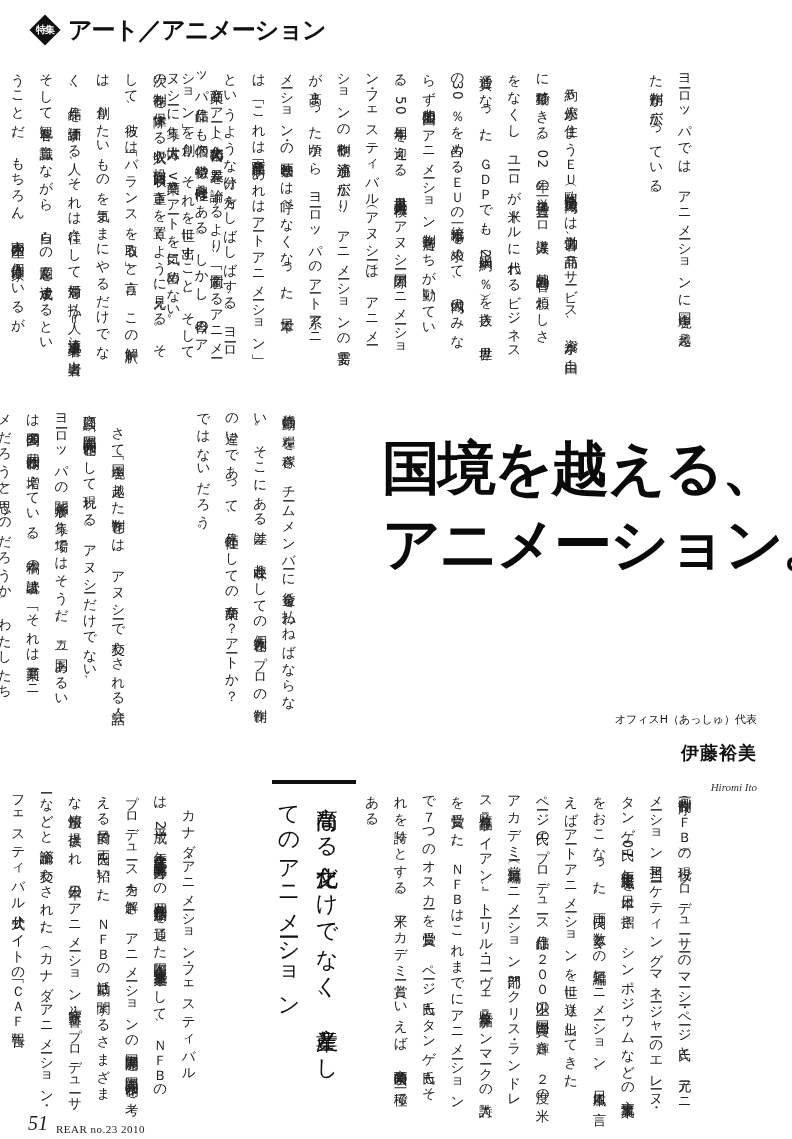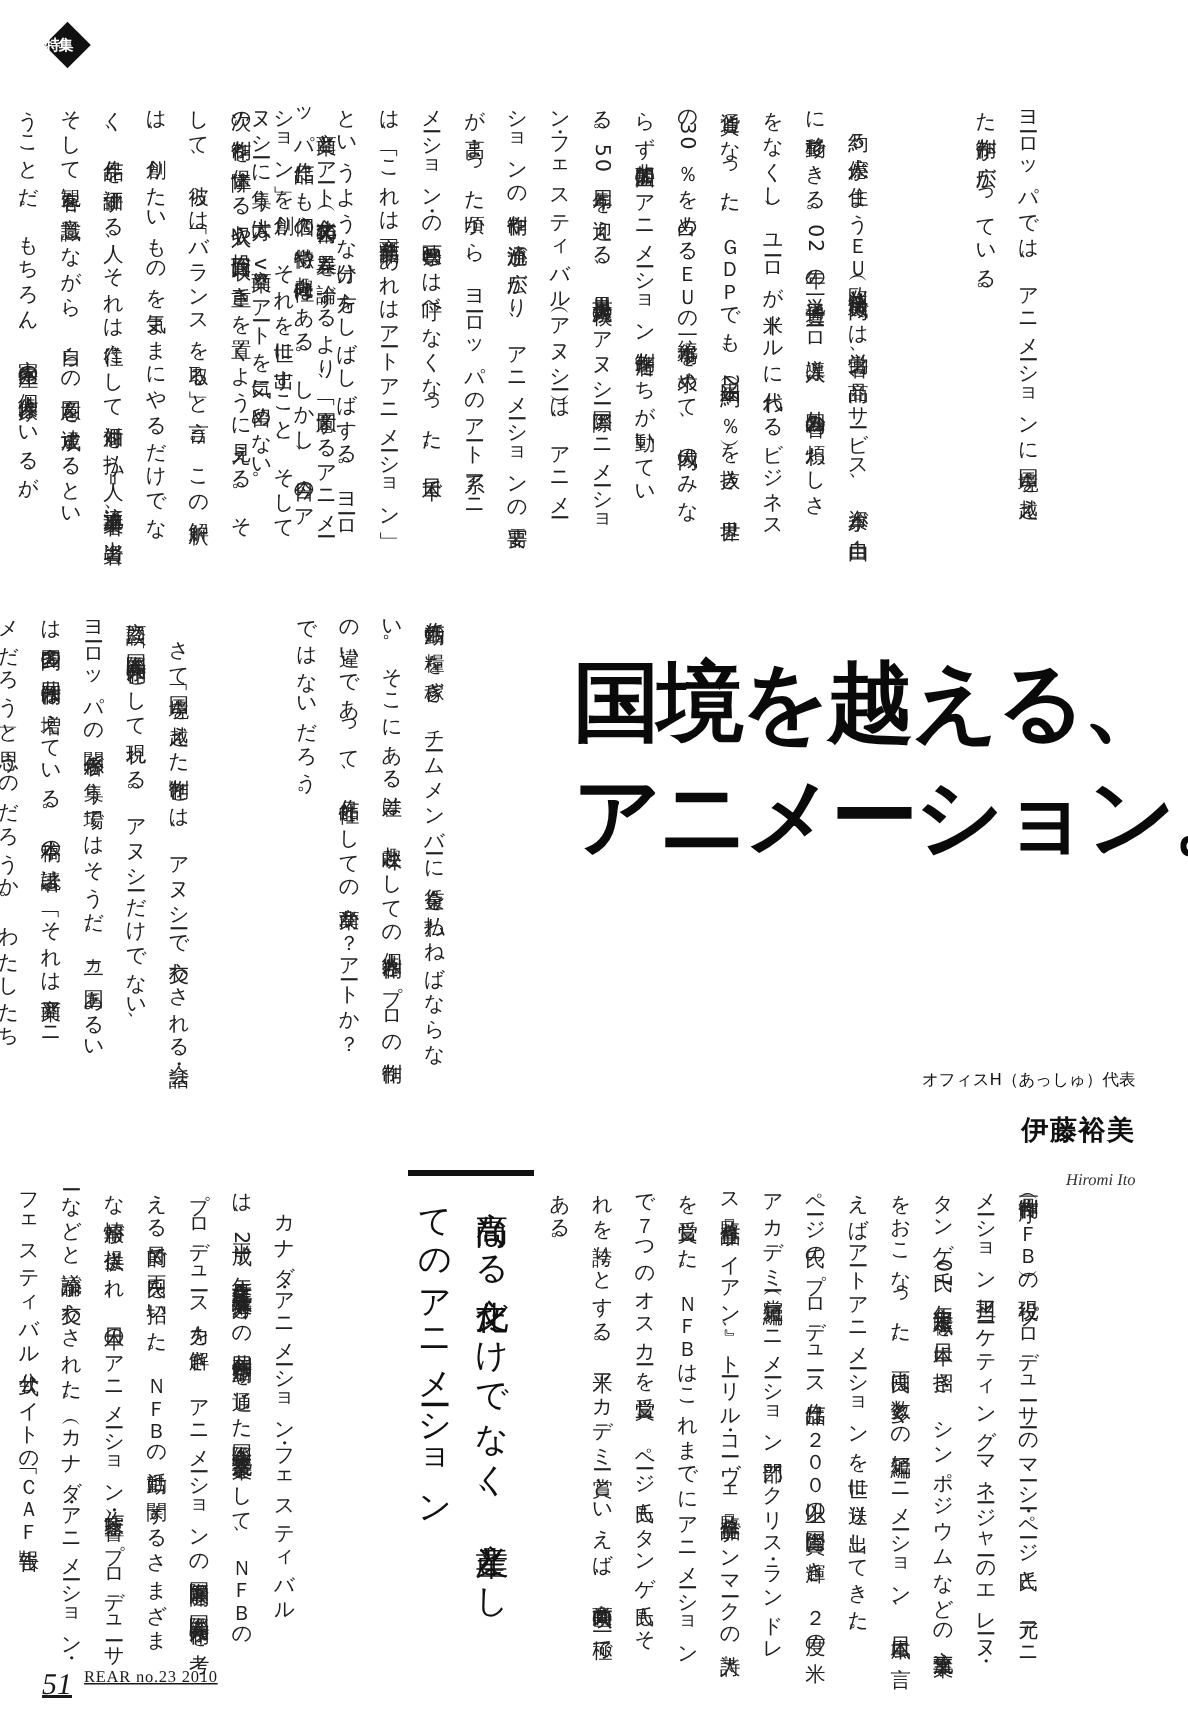--- a/index.html
+++ b/index.html
@@ -1,50 +1,51 @@
 <!DOCTYPE html>
 <html><head>
 <meta charset="utf-8">
 <style>
   html, body { margin:0; padding:0; background:#ffffff; }
   body { width:792px; height:1139px; position:relative; overflow:hidden;
          font-family:"DejaVu Sans", sans-serif; color:#1a1a1a; }
   .header { position:absolute; left:30px; top:14px; height:32px; display:flex; align-items:center; }
   .badge { width:30px; height:30px; position:relative; margin-right:8px; }
   .badge .diamond { position:absolute; left:4px; top:4px; width:22px; height:22px; background:#111; transform:rotate(45deg); }
-  .badge .txt { position:absolute; left:0; top:8px; width:30px; text-align:left; color:#fff; font-size:10px; font-weight:bold; letter-spacing:-1px; }
+  .badge .txt { position:absolute; left:0; top:8px; width:30px; text-align:center; color:#fff; font-size:10px; font-weight:bold; letter-spacing:-1px; }
   .header .title { font-size:24px; font-weight:bold; letter-spacing:-1px; color:#111; }
 
   .vblock { position:absolute; writing-mode:vertical-rl; font-size:13.6px; line-height:28.4px;
             letter-spacing:1.4px; color:#222; white-space:pre-wrap; }
   .p { margin:0; }
   .p.indent { text-indent:1em; }
 
   .headline { position:absolute; left:382px; top:430px; font-size:58px; font-weight:bold; line-height:76px; letter-spacing:-2px; color:#0a0a0a; white-space:nowrap; }
 
   .byline { position:absolute; right:35px; top:712px; text-align:right; }
   .byline .role { font-size:11px; font-weight:normal; color:#111; }
   .byline .name { font-size:18px; font-weight:bold; color:#111; letter-spacing:1px; margin-top:14px; }
   .byline .roman { font-family:"Liberation Serif", serif; font-style:italic; font-size:11px; color:#333; margin-top:16px; }
 
   .subhead-rule { position:absolute; left:272px; top:780px; width:84px; height:4px; background:#111; }
   .subhead { position:absolute; left:270px; top:790px; writing-mode:vertical-rl; font-size:22px; line-height:38px; letter-spacing:2px; color:#111; }
 
-  .footer { position:absolute; left:28px; top:1112px; display:flex; align-items:flex-start; gap:8px; font-family:"Liberation Serif", serif;text-decoration:underline; }
+  .footer { position:absolute; left:28px; top:1112px; display:flex; align-items:flex-end; gap:8px; font-family:"Liberation Serif", serif; }
   .footer .num { font-size:20px; font-style:italic; }
   .footer .mag { font-size:11px; letter-spacing:0.5px; }
 </style>
 </head>
 <body>
 
 <div class="header">
   <div class="badge">
     <div class="diamond"></div>
     <div class="txt">特集</div>
   </div>
+  <div class="title">アート／アニメーション</div>
 </div>
 
 <div class="vblock" style="right:36px; top:64px; height:290px; width:470px;">
   <p class="p">ヨーロッパでは、アニメーションに国境を越えた制作が広がっている。</p>
   <p class="p indent">約５億人が住まうＥＵ（欧州連合）域内では労働者、商品、サービス、資本が自由に移動できる。02年の単一通貨ユーロ導入は、外国為替の煩わしさをなくし、ユーロが米ドルに代わるビジネス通貨となった。ＧＤＰでも、米国（約25％）を抜き、世界の30％を占めるＥＵの統一市場を求めて、域内のみならず非加盟国のアニメーション制作者たちが動いている。50周年を迎える、世界最大規模のアヌシー国際アニメーション・フェスティバル（アヌシー）は、アニメーションの制作や流通が広がり、アニメーションの需要が高まった頃から、ヨーロッパのアート系アニメーション・の映画祭とは呼べなくなった。日本では、「これは商業作品」「あれはアートアニメーション」というような分け方をしばしばする。ヨーロッパ作品にも個々の特徴や趣向性はある。しかし、今日のアヌシーに集う大方は、商業vsアートを気に留めない。</p>
 </div>
 
 <div class="vblock" style="left:30px; top:64px; height:290px; width:258px;">
   <p class="p indent">商業とアート（文化芸術）の差異を論ずるより、「意図するアニメーション」を創り、それを世に出すこと、そして次の制作を保障する収入や投資回収に重きを置くように見える。そして、彼らは「バランスを取る」と言う。この解釈は、創りたいものを気ままにやるだけでなく、作品を評価する人、それは往々にして対価を払う人＝流通事業者、出資者そして観客を意識しながら、自らの意図を達成するということだ。もちろん、家内生産の個人作家はいるが、プロである以上、自らの生活や制</p>
 </div>

